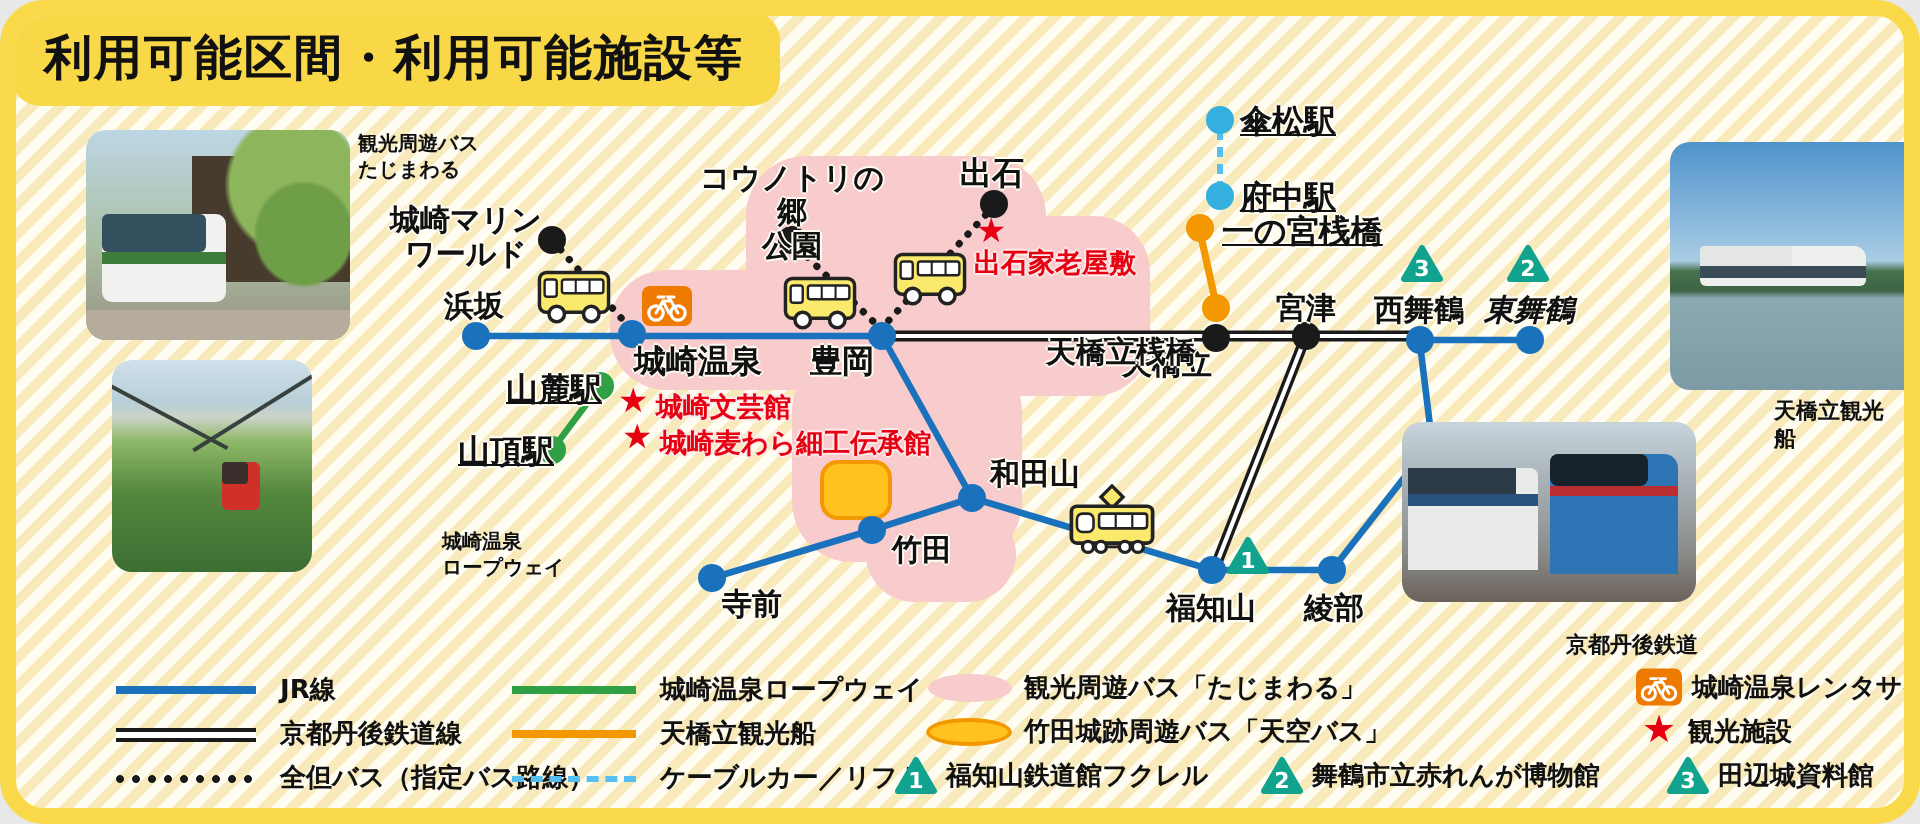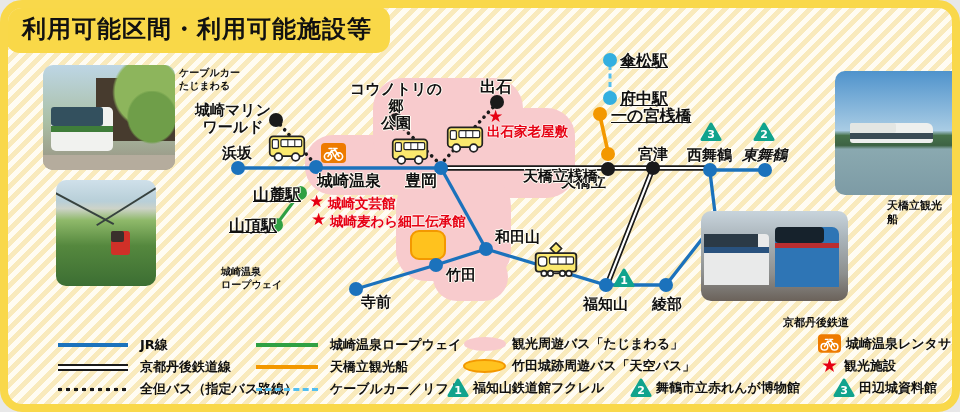--- a/index.html
+++ b/index.html
@@ -244,21 +244,21 @@
     <div style="left:2%;top:26%;width:44%;height:56%;background:#e9eaea;border-radius:4px 4px 0 0;">
       <div style="left:8%;top:15%;width:84%;height:25%;background:#2b3a46;"></div>
       <div style="left:0;bottom:15%;width:100%;height:12%;background:#29527e;"></div>
     </div>
     <div style="left:50%;top:18%;width:44%;height:66%;background:#2e75b5;border-radius:7px 7px 0 0;">
       <div style="left:12%;top:10%;width:76%;height:26%;background:#16222c;border-radius:4px;"></div>
       <div style="left:0;bottom:20%;width:100%;height:9%;background:#b92e31;"></div>
     </div>
   </div>
 
-  <div class="cap" style="left:171px;top:59px;">ケーブルカー
+  <div class="cap" style="left:171px;top:59px;">観光周遊バス
 たじまわる</div>
   <div class="cap" style="left:213px;top:258px;">城崎温泉
 ロープウェイ</div>
   <div class="cap cap-md" style="left:879px;top:191px;">天橋立観光船</div>
   <div class="cap cap-md" style="left:775px;top:308px;">京都丹後鉄道</div>
 
   <div class="lg-item" style="left:50px;top:328px;">
     <span class="sw sw-jr"></span>
     <span class="lg-label">JR線</span>
   </div>

